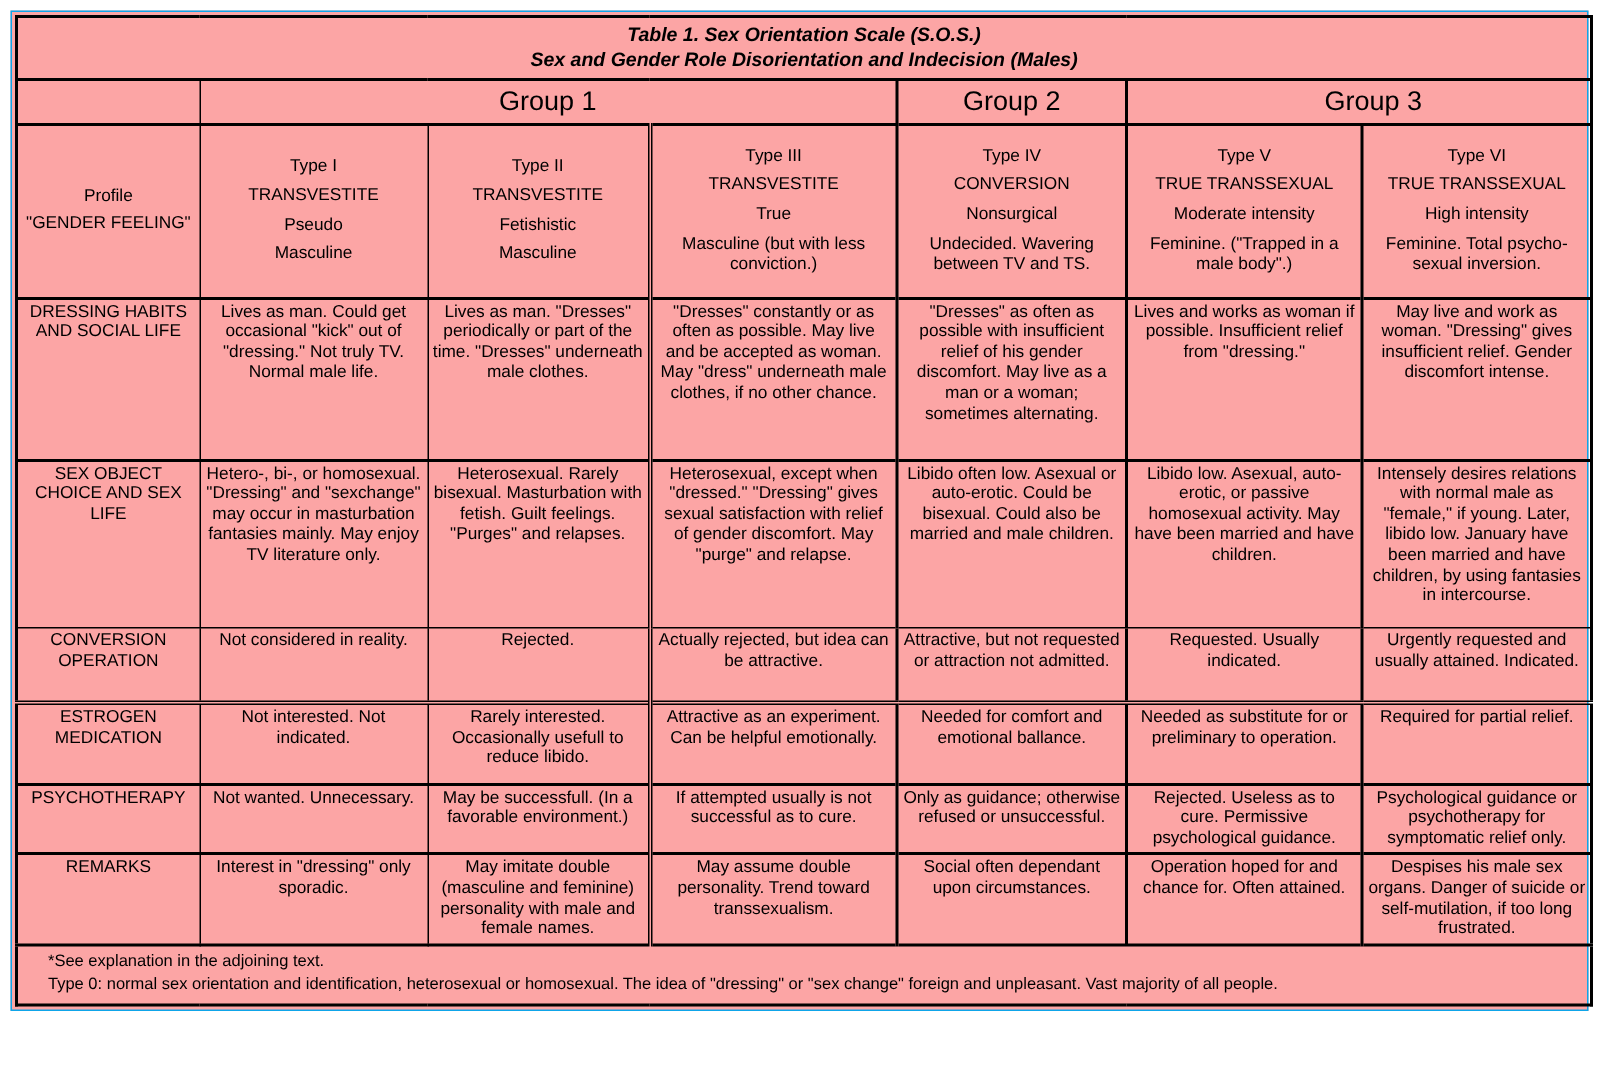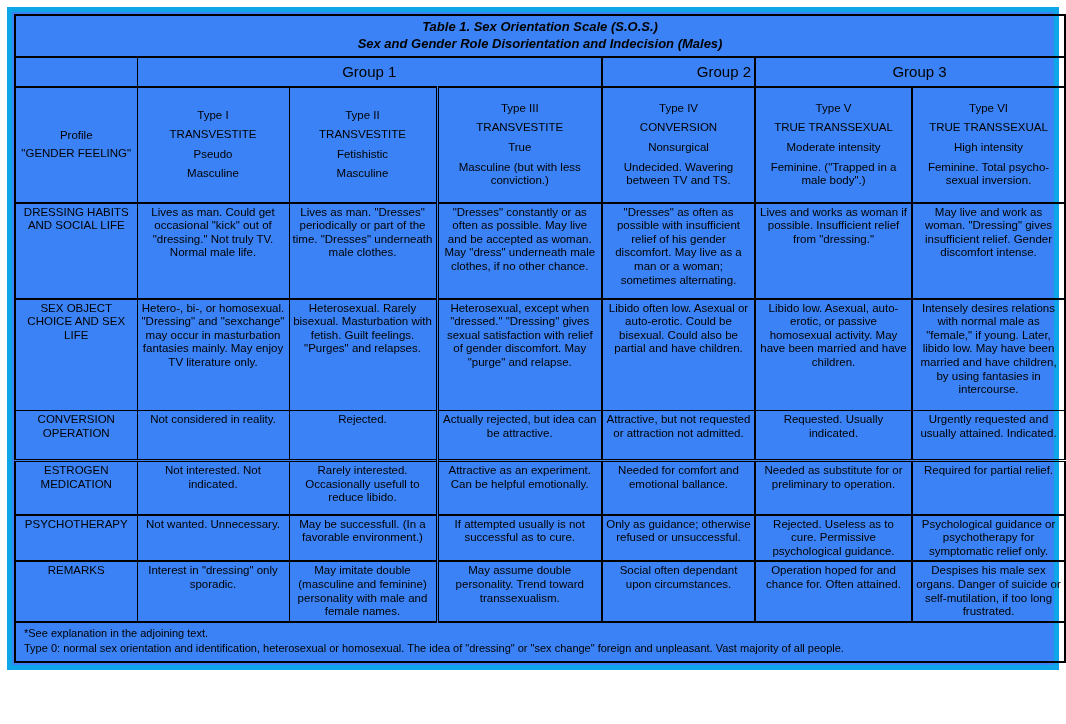--- a/index.html
+++ b/index.html
@@ -1,41 +1,41 @@
 <!DOCTYPE html>
 <html><head>
 <meta charset="utf-8">
 <style>
   html,body{margin:0;padding:0;background:#fff;color:#000;}
   body{width:1066px;height:724px;font-family:"Liberation Sans",sans-serif;}
-  .frame{box-sizing:border-box;margin:7px;border:5px solid #0ea5e9;padding:2px;background:#3b82f6;}
+  .frame{box-sizing:border-box;margin:7px;border:1px solid #0ea5e9;padding:2px;background:#fca5a5;}
   table{border-collapse:collapse;table-layout:fixed;width:100%;border:2px solid #000;}
   td{border:1px solid #000;padding:2px 3px;text-align:center;font-size:11.5px;line-height:1.18;vertical-align:top;overflow:hidden;word-wrap:break-word;}
   
-  .r-title{height:38px}.r-group{height:30px}.r-profile{height:116px}.r-dressing{height:96px}
+  .r-title{height:38px}.r-group{height:30px}.r-profile{height:116px}.r-dressing{height:108px}
   .r-sexobj{height:112px}.r-kinsey{height:25px}.r-conv{height:50px}.r-estro{height:54px}
   .r-psych{height:40px}.r-remarks{height:56px}.r-foot{height:40px}
   
   .r-title td{border-bottom:2px solid #000;vertical-align:middle;font-weight:bold;font-style:italic;font-size:13px;line-height:1.3;padding:3px;}
   
-  .r-group td{vertical-align:middle;font-size:15px;border-top:2px solid #000;border-bottom:2px solid #000;}
-  .r-group td:nth-child(3){border-left:2px solid #000;text-align:right;}
+  .r-group td{vertical-align:middle;font-size:18px;border-top:2px solid #000;border-bottom:2px solid #000;}
+  .r-group td:nth-child(3){border-left:2px solid #000;}
   .r-group td:nth-child(4){border-left:2px solid #000;padding-left:22px;}
   
   .r-profile td{vertical-align:middle;}
   .pl{margin:6px 0;}
   .plab1{margin-bottom:4px;}
   
   tr.cols td:nth-child(4){border-left:3px double #000;}
   tr.cols td:nth-child(5),tr.cols td:nth-child(6),tr.cols td:nth-child(7){border-left:2px solid #000;}
   
   .r-dressing td,.r-sexobj td,.r-psych td,.r-remarks td{border-top:2px solid #000;}
   .r-kinsey td{border-top:3px double #000;border-bottom:2px solid #000;vertical-align:middle;}
   .r-estro td{border-top:3px double #000;margin-top:12px;}
-  .r-foot td{border-top:2px solid #000;text-align:left;font-size:11px;line-height:1.4;padding:3px 8px;vertical-align:top;}
+  .r-foot td{border-top:2px solid #000;text-align:left;font-size:11px;line-height:1.4;padding:3px 20px;vertical-align:top;}
   .rowlabel{font-size:11.5px;}
 </style>
 </head>
 <body>
 
 <div class="frame">
 <table>
   <colgroup>
     <col style="width:122px">
         <col style="width:152px">
@@ -112,23 +112,23 @@
     <td>"Dresses" as often as possible with insufficient relief of his gender discomfort. May live as a man or a woman; sometimes alternating.</td>
     <td>Lives and works as woman if possible. Insufficient relief from "dressing."</td>
     <td>May live and work as woman. "Dressing" gives insufficient relief. Gender discomfort intense.</td>
   </tr>
 
   <tr class="r-sexobj cols">
     <td class="rowlabel">SEX OBJECT CHOICE AND SEX LIFE</td>
     <td>Hetero-, bi-, or homosexual. "Dressing" and "sexchange" may occur in masturbation fantasies mainly. May enjoy TV literature only.</td>
     <td>Heterosexual. Rarely bisexual. Masturbation with fetish. Guilt feelings. "Purges" and relapses.</td>
     <td>Heterosexual, except when "dressed." "Dressing" gives sexual satisfaction with relief of gender discomfort. May "purge" and relapse.</td>
-    <td>Libido often low. Asexual or auto-erotic. Could be bisexual. Could also be partial and have children.</td>
+    <td>Libido often low. Asexual or auto-erotic. Could be bisexual. Could also be married and male children.</td>
     <td>Libido low. Asexual, auto-erotic, or passive homosexual activity. May have been married and have children.</td>
-    <td>Intensely desires relations with normal male as "female," if young. Later, libido low. May have been married and have children, by using fantasies in intercourse.</td>
+    <td>Intensely desires relations with normal male as "female," if young. Later, libido low. January have been married and have children, by using fantasies in intercourse.</td>
   </tr>
 
 
   <tr class="r-conv cols">
     <td class="rowlabel">CONVERSION OPERATION</td>
     <td>Not considered in reality.</td>
     <td>Rejected.</td>
     <td>Actually rejected, but idea can be attractive.</td>
     <td>Attractive, but not requested or attraction not admitted.</td>
     <td>Requested. Usually indicated.</td>

